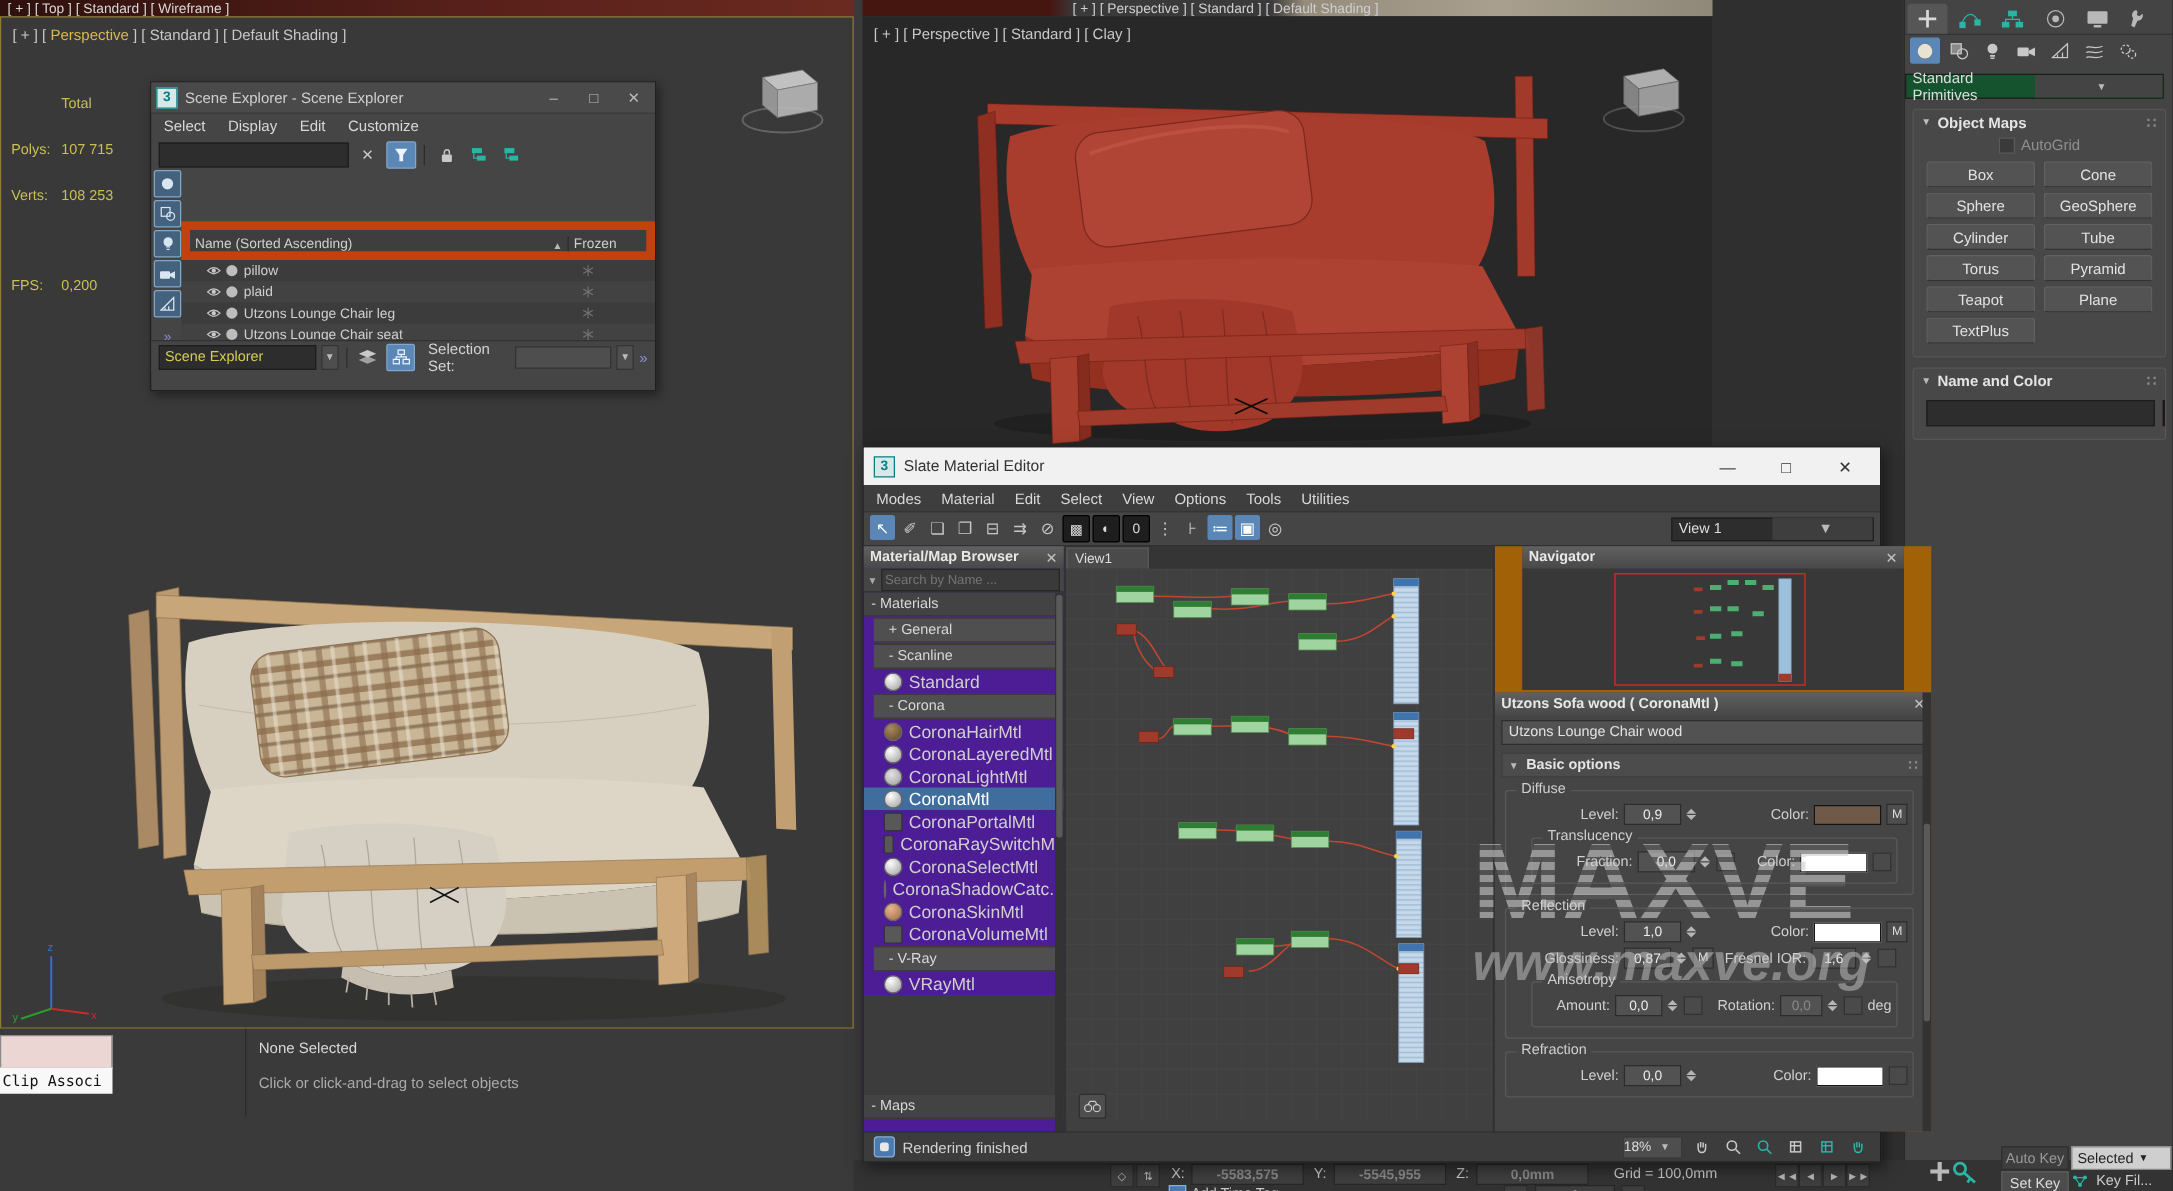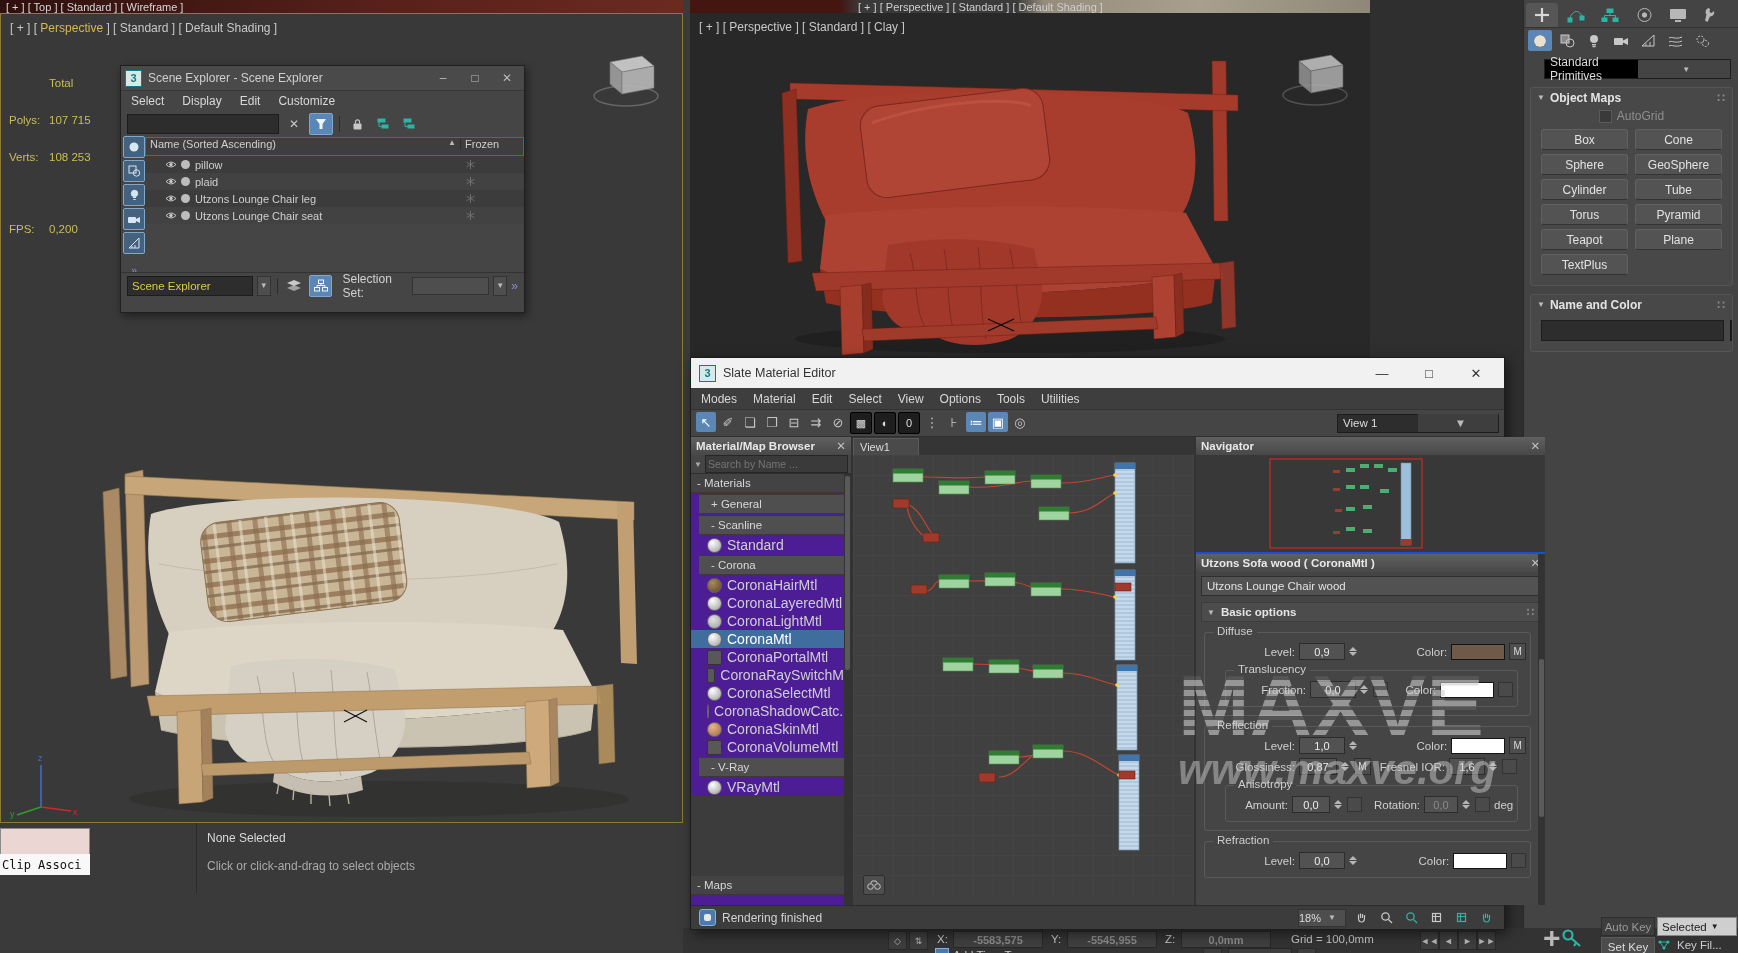--- a/index.html
+++ b/index.html
@@ -30,21 +30,21 @@
                   box-shadow:2px 3px 8px rgba(0,0,0,.45);z-index:5;}
   .se-title{height:24px;background:#4a4a4a;border-bottom:1px solid #383838;display:flex;align-items:center;padding:0 4px;gap:6px;}
   .se-title-text{flex:1;color:#cfcfcf;}
   #se-menubar{height:20px;display:flex;gap:18px;align-items:center;padding:0 10px;}
   .menu-item{color:#d8d8d8;}
   .se-toolbar{height:26px;display:flex;align-items:center;gap:4px;padding:0 6px;}
   .se-search{width:146px;height:16px;background:#2d2d2d;border:1px solid #1d1d1d;color:#ddd;font-size:11px;}
   .tbtn{width:22px;height:20px;display:flex;align-items:center;justify-content:center;border-radius:2px;color:#c8c8c8;}
   .tbtn.on{background:#5b87b7;border:1px solid #7fa8cc;}
   .tsep{width:1px;height:16px;background:#2c2c2c;margin:0 2px;}
-  .se-colhead{height:17px;margin-left:24px;background:#3e3e3e;border:1px solid #c2410c;display:flex;align-items:flex-start;font-size:11px;color:#cfcfcf;}
+  .se-colhead{height:17px;margin-left:24px;background:#3e3e3e;border:7px solid #c2410c;display:flex;align-items:flex-end;font-size:11px;color:#cfcfcf;margin-top:40px;}
   .se-colhead .nm{padding-left:4px;flex:1;}
   .se-colhead .arr{font-size:8px;color:#bbb;padding-right:4px;}
   .se-colhead .fz{width:58px;border-left:1px solid #2c2c2c;padding-left:4px;}
   #se-rows{margin-left:24px;}
   .se-row{height:17px;display:flex;align-items:center;background:#3c3c3c;font-size:11px;color:#cfcfcf;}
   .se-row.alt{background:#424242;}
   .se-eye{width:16px;margin-left:18px;display:flex;justify-content:center;}
   .se-dot{width:9px;height:9px;border-radius:50%;background:#bdbdbd;margin:0 5px 0 2px;}
   .se-name{flex:1;}
   .se-frozen{width:58px;display:flex;justify-content:flex-start;padding-left:12px;opacity:.7;}
@@ -62,21 +62,21 @@
   .fbtn.on{background:#5b87b7;border:1px solid #7fa8cc;}
   .se-combo2{width:84px;height:16px;background:#4e4e4e;border:1px solid #333;display:flex;align-items:center;}
   
   #command-panel{left:1523px;top:0;width:215px;height:928px;background:#444;z-index:3;border-left:1px solid #2a2a2a;}
   #cp-tabs{height:27px;display:flex;align-items:flex-end;padding-left:2px;gap:2px;border-bottom:1px solid #333;}
   .cptab{width:32px;height:24px;display:flex;align-items:center;justify-content:center;border-radius:3px 3px 0 0;}
   .cptab.on{background:#565656;}
   #cp-cats{height:25px;display:flex;align-items:center;padding-left:4px;gap:3px;}
   .cpcat{width:24px;height:21px;display:flex;align-items:center;justify-content:center;border-radius:2px;}
   .cpcat.on{background:#5b87b7;}
-  .cp-drop{margin:6px 8px 0 20px;height:18px;background:#000000;border:1px solid #1d1d1d;display:flex;align-items:center;color:#ddd;}
+  .cp-drop{margin:6px 8px 0 0;height:18px;background:#14532d;border:1px solid #1d1d1d;display:flex;align-items:center;color:#ddd;}
   .cp-drop span{flex:1;padding-left:5px;}
   .rollout{margin:8px 6px 0 6px;background:#484848;border:1px solid #555;border-radius:3px;}
   .rhead{height:19px;display:flex;align-items:center;gap:5px;padding:0 6px;font-weight:bold;color:#e4e4e4;}
   .rhead .tri{font-size:8px;color:#bbb;}
   .rhead .grip{margin-left:auto;color:#8a8a8a;letter-spacing:1px;}
   .cb-row{display:flex;align-items:center;gap:5px;justify-content:center;color:#8f8f8f;height:18px;}
   .cbox{width:11px;height:11px;background:#3a3a3a;border:1px solid #5a5a5a;}
   #prim-grid{display:grid;grid-template-columns:1fr 1fr;gap:4px 7px;padding:4px 10px 10px 10px;}
   .pbtn{height:19px;background:#535353;border:1px solid #616161;border-bottom-color:#333;border-radius:3px;
         color:#e2e2e2;display:flex;align-items:center;justify-content:center;font-size:12px;}
@@ -119,21 +119,21 @@
   .vscroll .thumb{position:absolute;left:1px;top:2px;width:5px;height:45%;background:#5a5a5a;border-radius:2px;}
   
   #sl-view{flex:1;display:flex;flex-direction:column;background:#353535;position:relative;}
   #view-tabs{height:18px;display:flex;align-items:flex-end;background:#353535;}
   .vtab{width:58px;height:16px;background:#4a4a4a;border:1px solid #5a5a5a;border-bottom:none;color:#ddd;
         font-size:11px;display:flex;align-items:center;padding-left:6px;}
   #node-canvas{flex:1;position:relative;background:#404040;}
   #binoc{position:absolute;left:10px;bottom:10px;width:20px;height:18px;background:#4e4e4e;border:1px solid #2e2e2e;
          border-radius:2px;display:flex;align-items:center;justify-content:center;}
   
-  #sl-right{width:354px;display:flex;flex-direction:column;gap:2px;background:#1d4ed8;}
+  #sl-right{width:354px;display:flex;flex-direction:column;gap:2px;background:#a16207;align-items:center;}
   #navigator{background:#3c3c3c;}
   #nav-body{height:97px;position:relative;background:#383838;}
   #params{flex:1;background:#454545;display:flex;flex-direction:column;position:relative;}
   .mat-name{margin:4px 5px 0 5px;height:18px;background:#525252;border:1px solid #2e2e2e;display:flex;align-items:center;
             padding-left:5px;color:#e2e2e2;font-size:11.5px;}
   .rollbar{margin:6px 5px 0 5px;height:18px;background:#4c4c4c;display:flex;align-items:center;gap:6px;padding:0 5px;
            font-weight:bold;color:#e4e4e4;font-size:11.5px;border:1px solid #3c3c3c;}
   .rollbar .tri{font-size:8px;color:#bbb;}
   .rollbar .grip{margin-left:auto;color:#8a8a8a;}
   .pgroup{position:relative;margin:10px 14px 0 8px;border:1px solid #5a5a5a;border-radius:3px;padding:8px 4px 6px 4px;}

